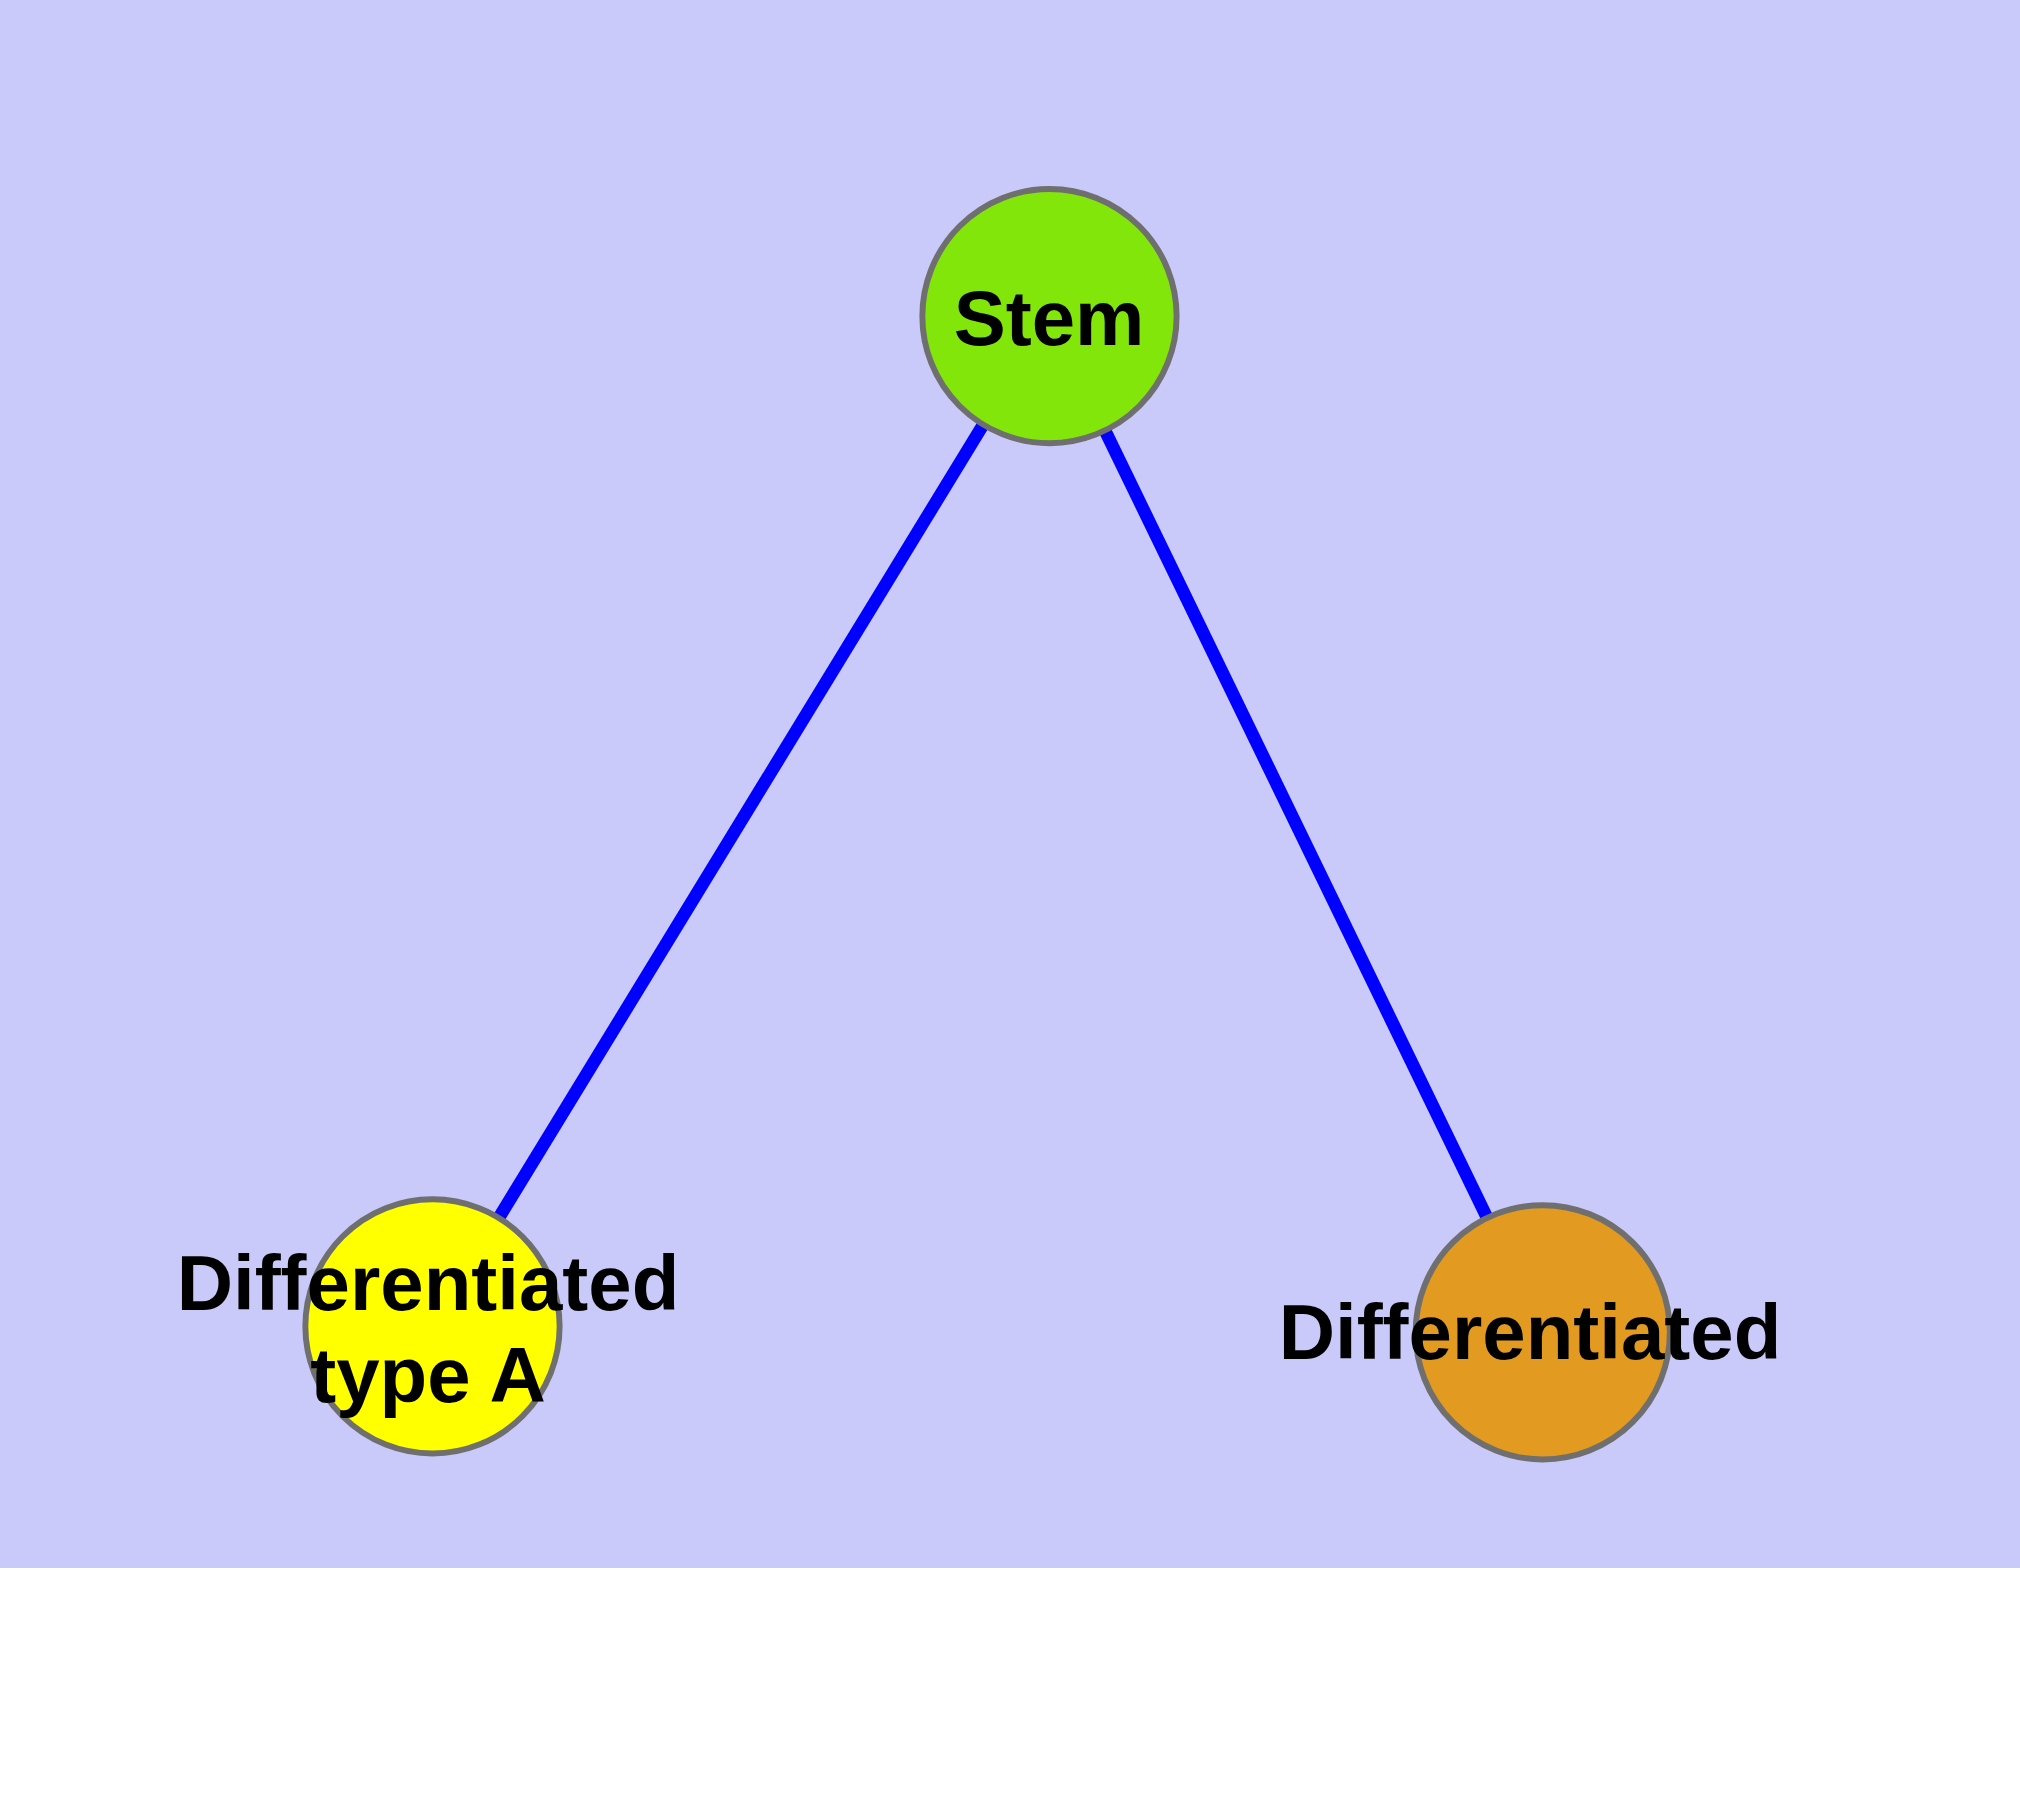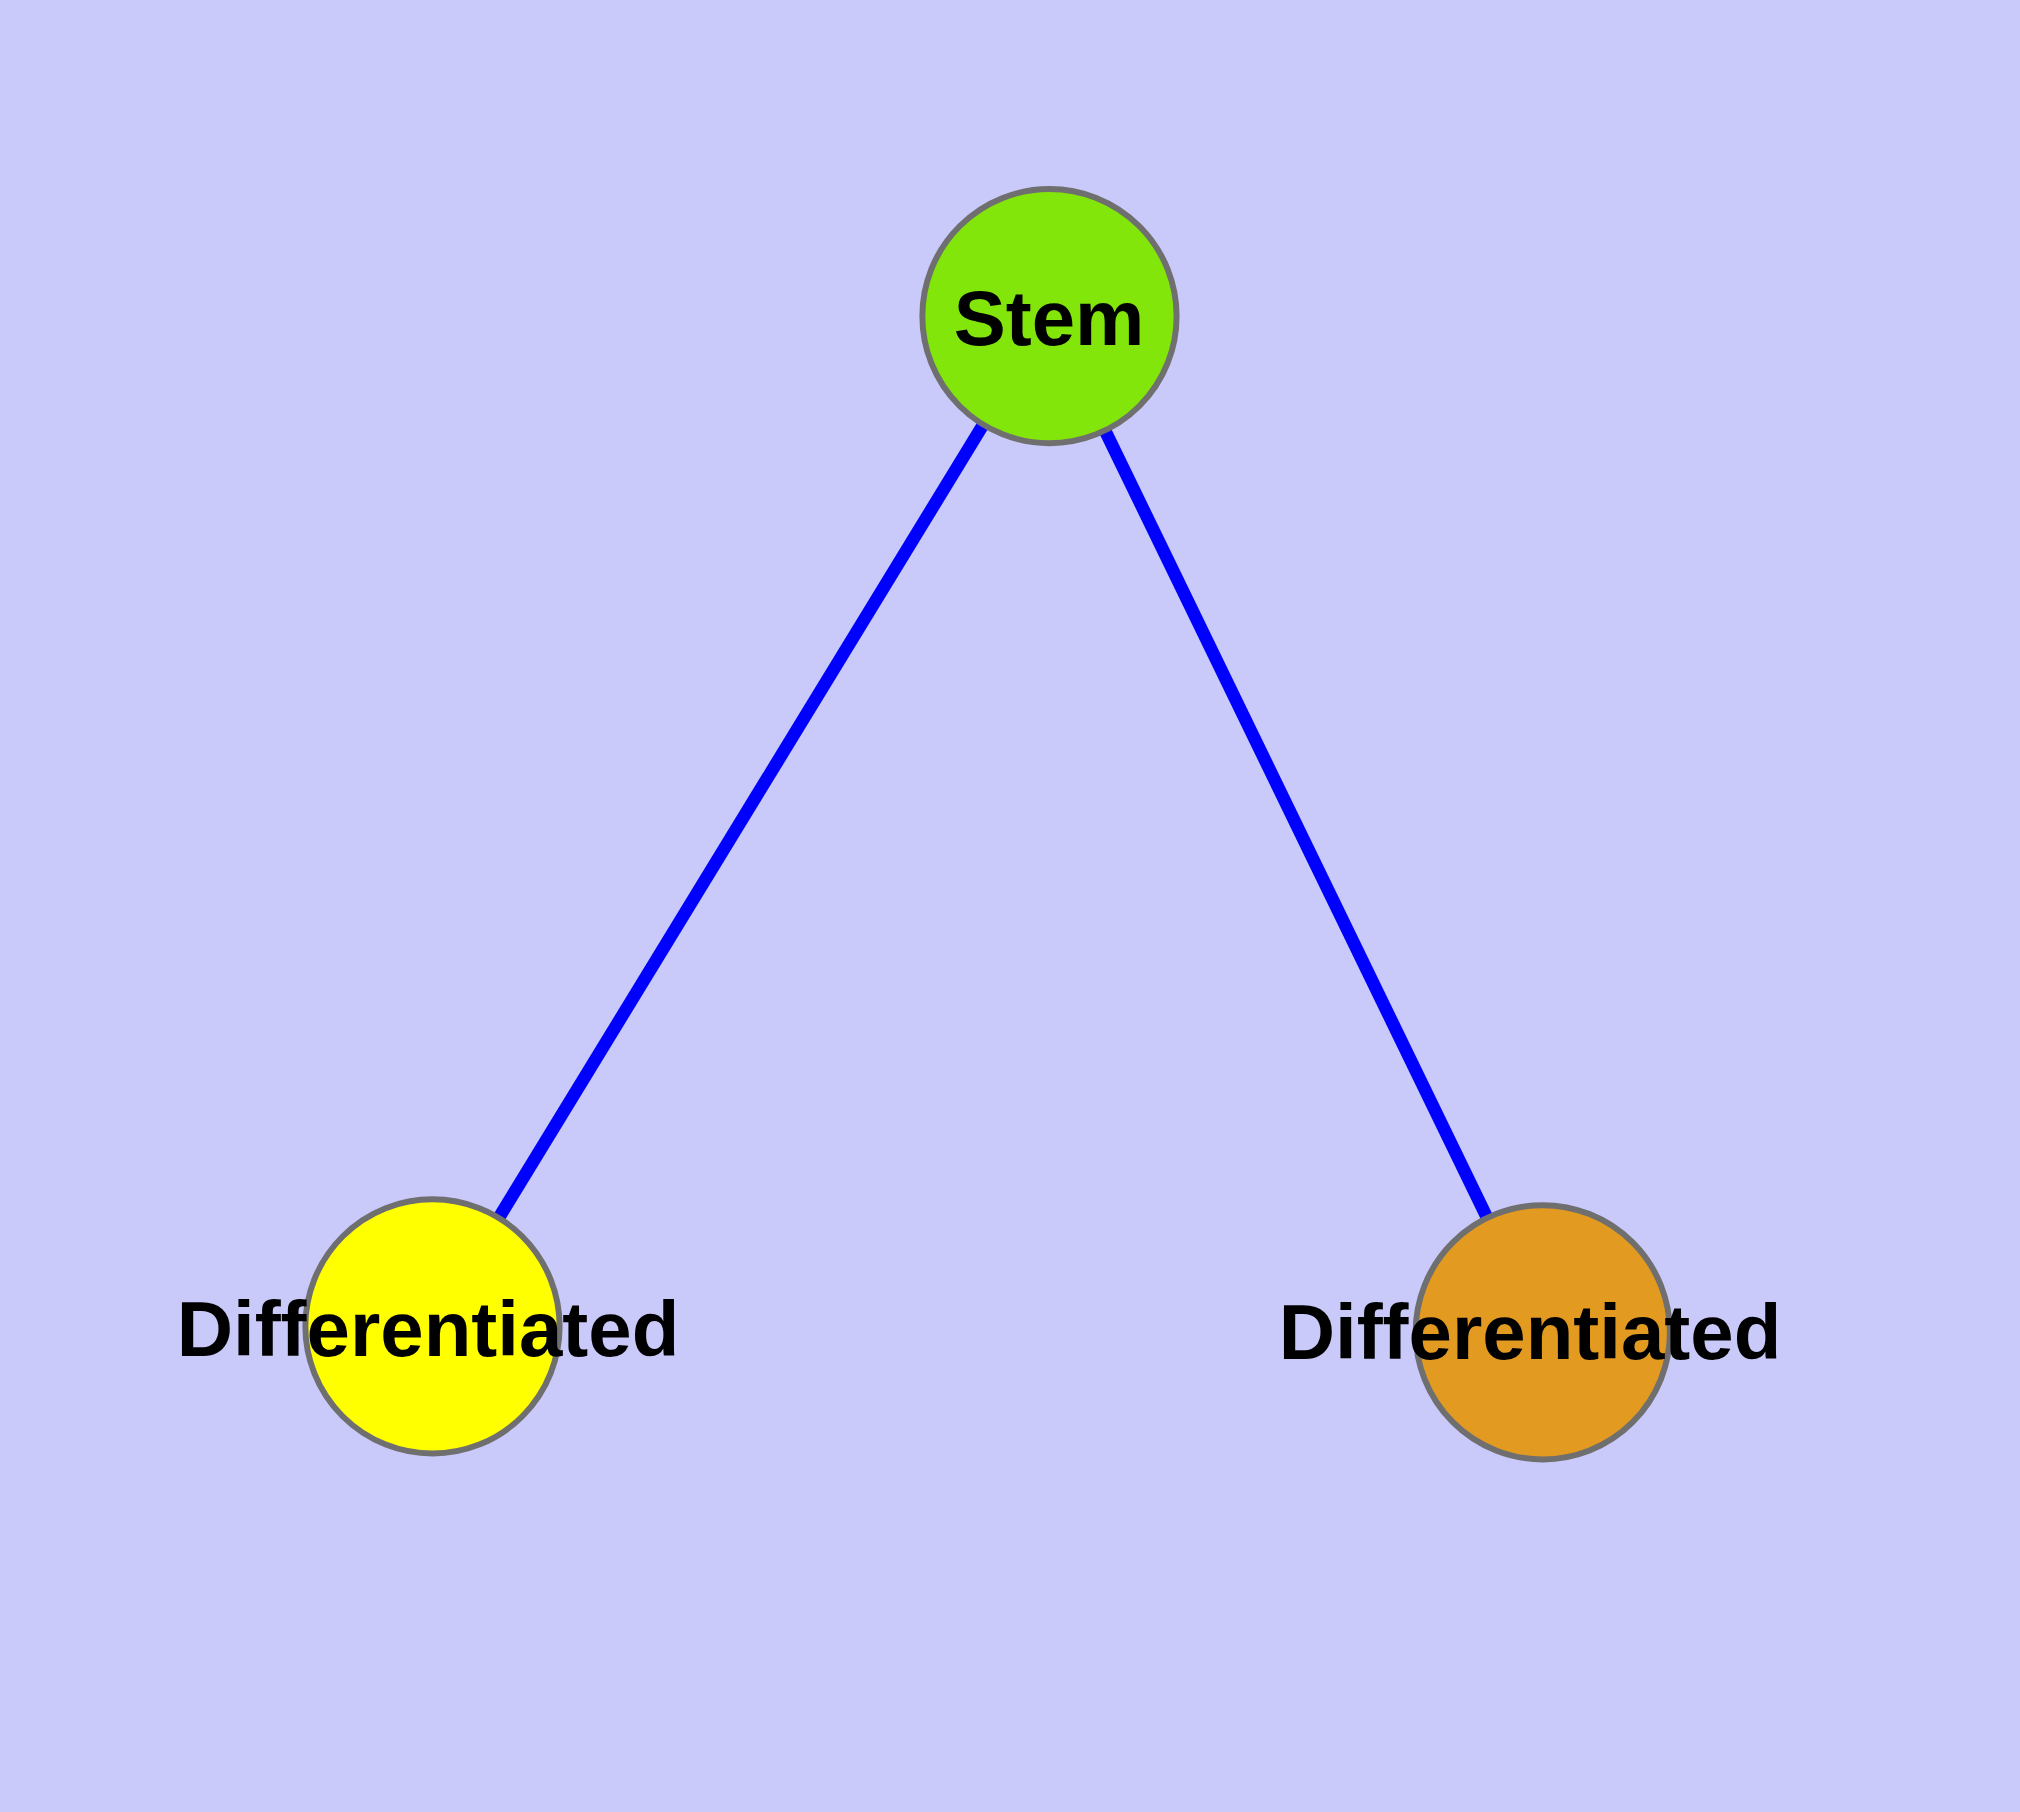--- a/index.html
+++ b/index.html
@@ -1,19 +1,19 @@
 <!DOCTYPE html>
 <html style="font-size:13.6px"><head>
 <meta charset="utf-8">
 <style>
   html, body { margin: 0; padding: 0; }
   .canvas {
     position: relative;
     width: 2021px;
-    height: 1812px;
+    height: 1568px;
     background: #C9C9FA;
     overflow: hidden;
     font-family: "Liberation Sans", sans-serif;
   }
   .graph-svg {
     position: absolute;
     left: 0; top: 0;
     width: 2021px;
     height: 1812px;
   }
@@ -52,20 +52,21 @@
     <circle class="node" cx="510" cy="1565" r="150" fill="#FFFF00"></circle>
     <circle class="node" cx="1820" cy="1572" r="150" fill="#E29A20"></circle>
   </svg>
 
   <div class="node-label label-stem">
     <div>Stem</div>
   </div>
 
   <div class="node-label label-type-a">
     <div>Differentiated</div>
+    <div>type A</div>
   </div>
 
   <div class="node-label label-type-b">
     <div>Differentiated</div>
   </div>
 
 </div>
 
 
 </body></html>

